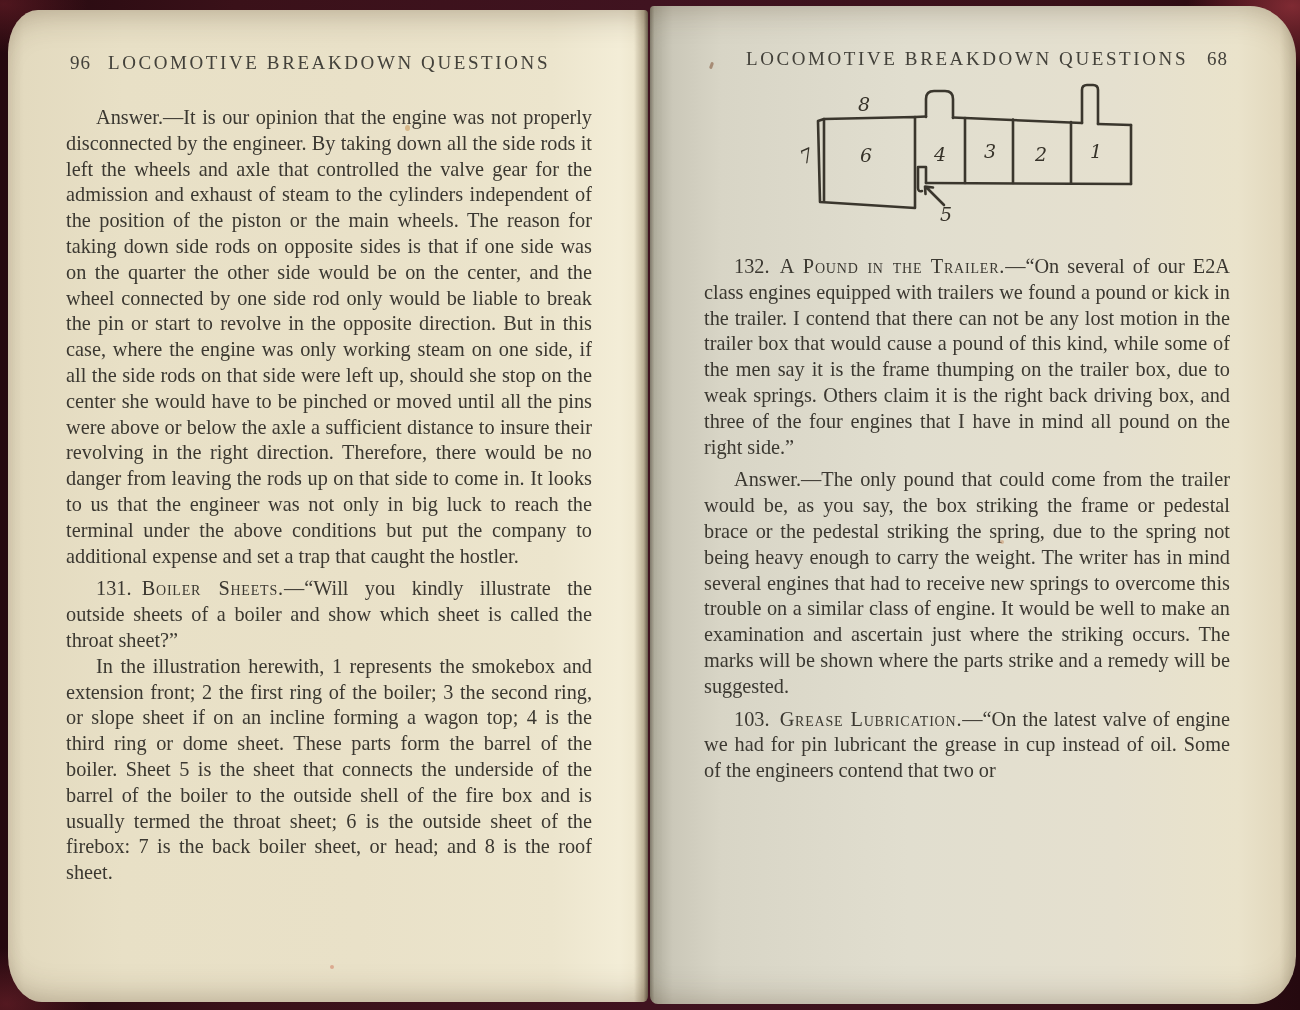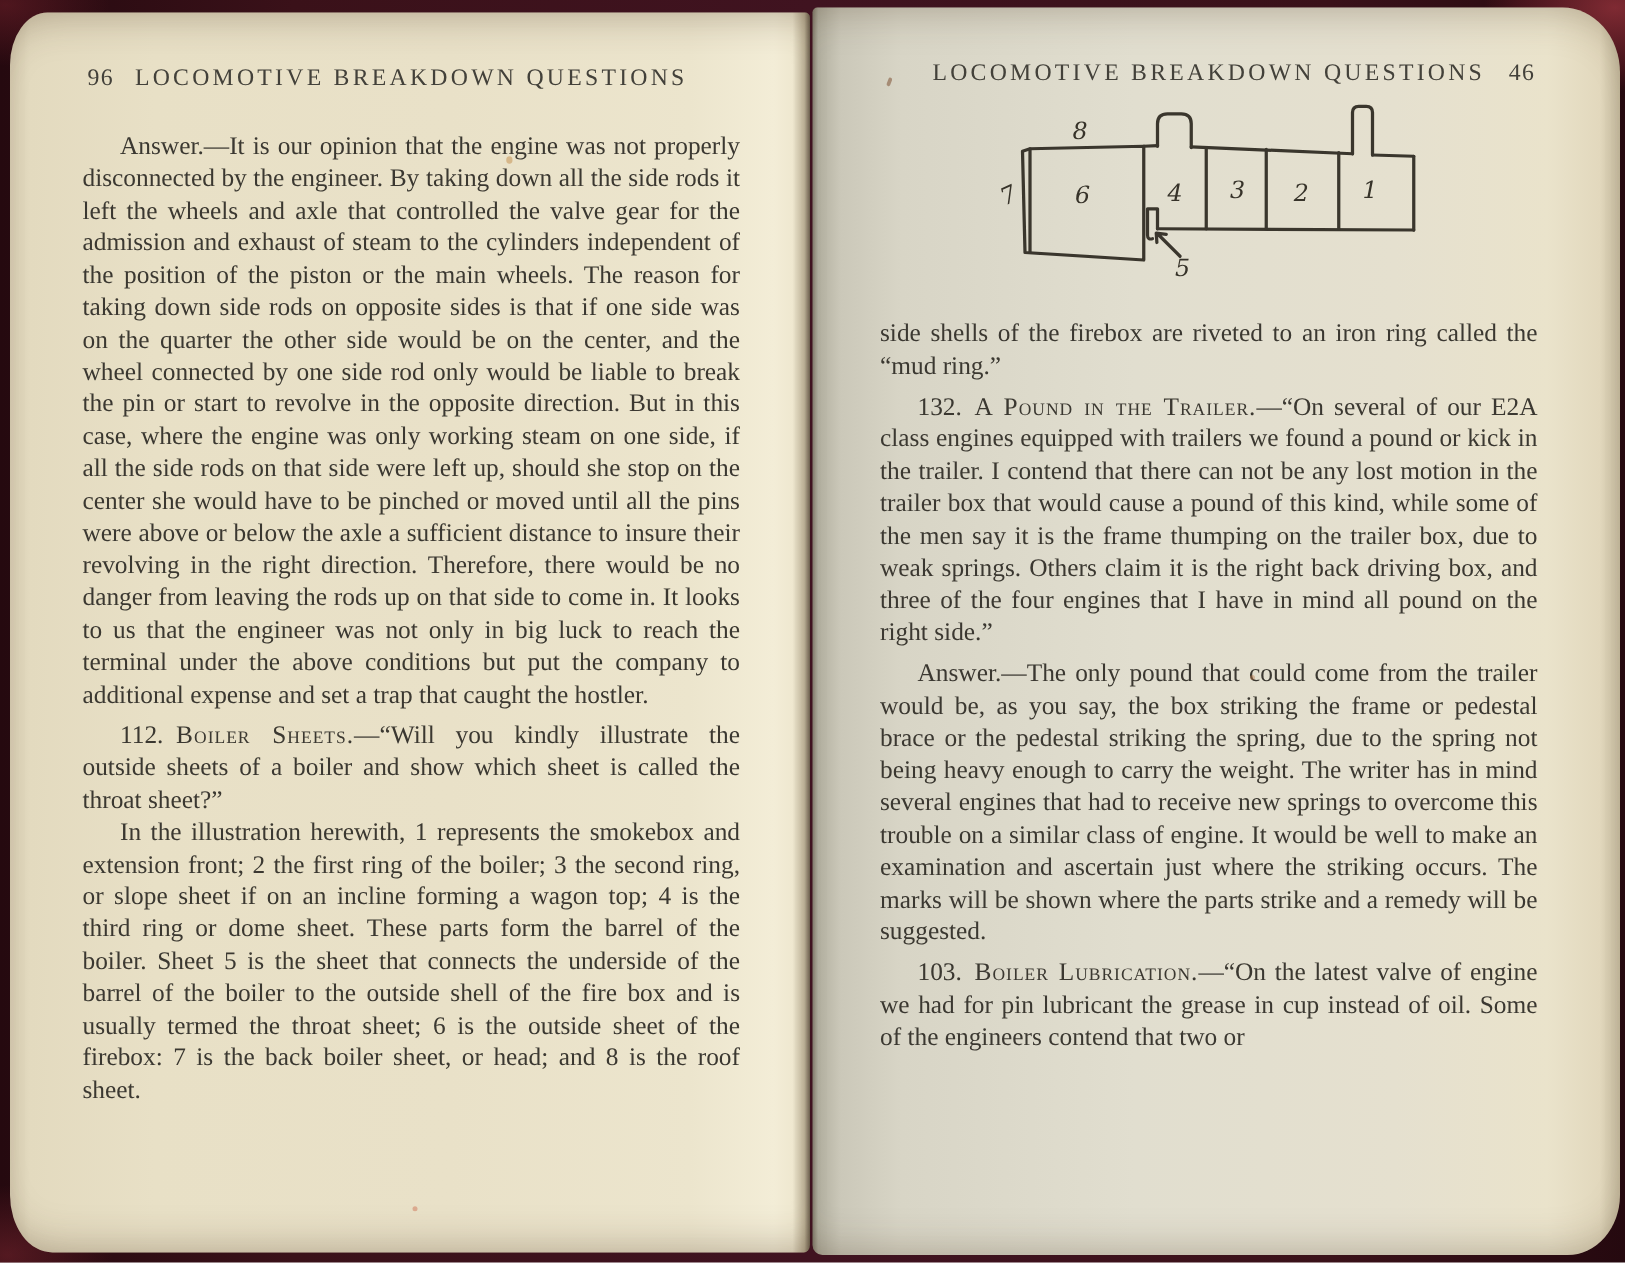--- a/index.html
+++ b/index.html
@@ -68,31 +68,31 @@
 <div class="spread">
 
   <div class="page page-left">
     <div class="inner">
       <div class="pagehead">
         <span class="pagenum pn-left">96</span>
         <span>LOCOMOTIVE BREAKDOWN QUESTIONS</span>
       </div>
       <div class="textblock">
           <p class="para indent"><span class="seg-i">Answer.</span><span class="seg-r">—It is our opinion that the engine was not properly disconnected by the engineer. By taking down all the side rods it left the wheels and axle that controlled the valve gear for the admission and exhaust of steam to the cylinders independent of the position of the piston or the main wheels. The reason for taking down side rods on opposite sides is that if one side was on the quarter the other side would be on the center, and the wheel connected by one side rod only would be liable to break the pin or start to revolve in the opposite direction. But in this case, where the engine was only working steam on one side, if all the side rods on that side were left up, should she stop on the center she would have to be pinched or moved until all the pins were above or below the axle a sufficient distance to insure their revolving in the right direction. Therefore, there would be no danger from leaving the rods up on that side to come in. It looks to us that the engineer was not only in big luck to reach the terminal under the above conditions but put the company to additional expense and set a trap that caught the hostler.</span></p>
-          <p class="para indent space-before"><span class="seg-r">112. </span><span class="seg-sc">Boiler Sheets.</span><span class="seg-r">—“Will you kindly illustrate the outside sheets of a boiler and show which sheet is called the throat sheet?”</span></p>
+          <p class="para indent space-before"><span class="seg-r">131. </span><span class="seg-sc">Boiler Sheets.</span><span class="seg-r">—“Will you kindly illustrate the outside sheets of a boiler and show which sheet is called the throat sheet?”</span></p>
           <p class="para indent"><span class="seg-r">In the illustration herewith, </span><span class="seg-i">1</span><span class="seg-r"> represents the smokebox and extension front; </span><span class="seg-i">2</span><span class="seg-r"> the first ring of the boiler; </span><span class="seg-i">3</span><span class="seg-r"> the second ring, or slope sheet if on an incline forming a wagon top; </span><span class="seg-i">4</span><span class="seg-r"> is the third ring or dome sheet. These parts form the barrel of the boiler. Sheet </span><span class="seg-i">5</span><span class="seg-r"> is the sheet that connects the underside of the barrel of the boiler to the outside shell of the fire box and is usually termed the throat sheet; </span><span class="seg-i">6</span><span class="seg-r"> is the outside sheet of the firebox: </span><span class="seg-i">7</span><span class="seg-r"> is the back boiler sheet, or head; and </span><span class="seg-i">8</span><span class="seg-r"> is the roof sheet.</span></p>
         </div>
     </div>
   </div>
 
   <div class="page page-right">
     <div class="inner">
       <div class="pagehead">
         <span>LOCOMOTIVE BREAKDOWN QUESTIONS</span>
-        <span class="pagenum pn-right">46</span>
+        <span class="pagenum pn-right">68</span>
       </div>
 
 
       <div class="diagram-wrap">
         <svg viewBox="0 0 360 142" width="360" height="142">
           <g stroke="#3a362d" stroke-width="2.6" fill="none" stroke-linejoin="round" stroke-linecap="round">
 
             <path d="M20,40 L26,38 L117,36 L117,127 L22,121 Z"></path>
             <path d="M26,38 L26,120"></path>
 
@@ -117,24 +117,23 @@
             <text class="dlabel" x="136" y="80">4</text>
             <text class="dlabel" x="186" y="77">3</text>
             <text class="dlabel" x="237" y="80">2</text>
             <text class="dlabel" x="292" y="77">1</text>
             <text class="dlabel" x="142" y="140">5</text>
           </g>
         </svg>
       </div>
 
       <div class="textblock">
-          <p class="para"><span class="seg-r">side shells of the firebox are riveted to an iron ring called the “mud ring.”</span></p>
           <p class="para indent space-before"><span class="seg-r">132. </span><span class="seg-sc">A Pound in the Trailer.</span><span class="seg-r">—“On several of our E2A class engines equipped with trailers we found a pound or kick in the trailer. I contend that there can not be any lost motion in the trailer box that would cause a pound of this kind, while some of the men say it is the frame thumping on the trailer box, due to weak springs. Others claim it is the right back driving box, and three of the four engines that I have in mind all pound on the right side.”</span></p>
           <p class="para indent space-before"><span class="seg-i">Answer.</span><span class="seg-r">—The only pound that could come from the trailer would be, as you say, the box striking the frame or pedestal brace or the pedestal striking the spring, due to the spring not being heavy enough to carry the weight. The writer has in mind several engines that had to receive new springs to overcome this trouble on a similar class of engine. It would be well to make an examination and ascertain just where the striking occurs. The marks will be shown where the parts strike and a remedy will be suggested.</span></p>
-          <p class="para indent space-before"><span class="seg-r">103. </span><span class="seg-sc">Boiler Lubrication.</span><span class="seg-r">—“On the latest valve of engine we had for pin lubricant the grease in cup instead of oil. Some of the engineers contend that two or</span></p>
+          <p class="para indent space-before"><span class="seg-r">103. </span><span class="seg-sc">Grease Lubrication.</span><span class="seg-r">—“On the latest valve of engine we had for pin lubricant the grease in cup instead of oil. Some of the engineers contend that two or</span></p>
         </div>
     </div>
   </div>
 
   <div class="stain s1"></div>
   <div class="stain s2"></div>
   <div class="stain s3"></div>
   <div class="stain s4"></div>
 </div>
 

